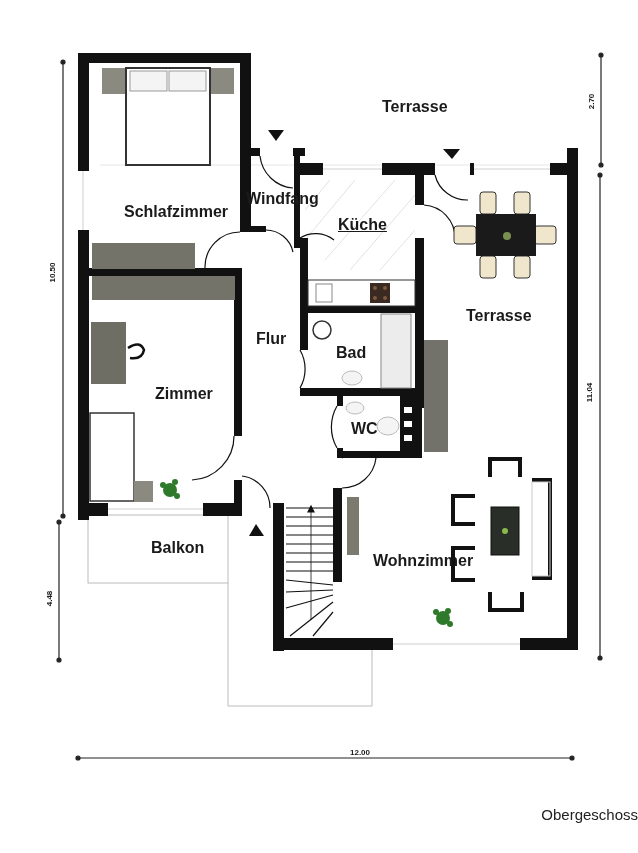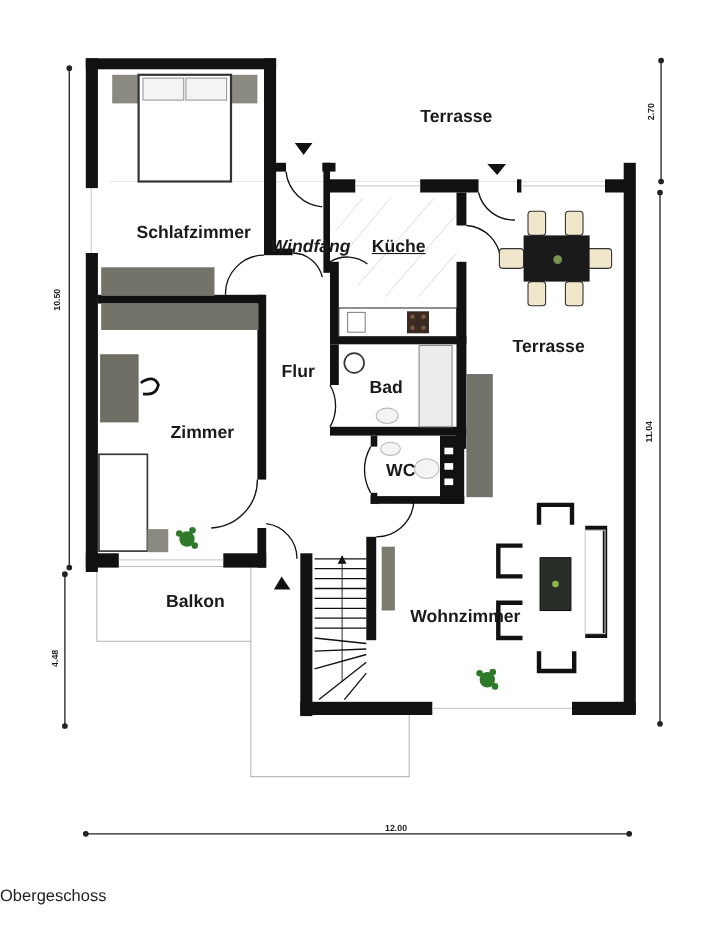--- a/index.html
+++ b/index.html
@@ -1,21 +1,21 @@
 <!DOCTYPE html>
 <html><head>
 <meta charset="utf-8">
 <style>
   html, body { margin: 0; padding: 0; background: #ffffff; }
   body { width: 638px; height: 853px; position: relative; overflow: hidden; font-family: "Liberation Sans", sans-serif; }
   #plan { position: absolute; left: 0; top: 0; width: 638px; height: 853px; }
   .room-label { position: absolute; font-family: "Liberation Sans", sans-serif; font-weight: bold; font-size: 16px; color: #1a1a1a; white-space: nowrap; }
   .dim-label { position: absolute; font-family: "Liberation Sans", sans-serif; font-weight: bold; font-size: 8px; color: #1a1a1a; white-space: nowrap; }
   .dim-v { transform: rotate(-90deg); transform-origin: center; }
-  .caption { position: absolute; left: 0; width: 638px; top: 806px; text-align: left; font-family: "Liberation Sans", sans-serif; font-size: 15px; color: #222; }
+  .caption { position: absolute; left: 0; width: 638px; top: 806px; text-align: right; font-family: "Liberation Sans", sans-serif; font-size: 15px; color: #222; }
 </style>
 </head>
 <body>
 
 <svg id="plan" viewBox="0 0 638 853" xmlns="http://www.w3.org/2000/svg">
 
   <g fill="none" stroke="#bbbbbb" stroke-width="1">
     <rect x="88" y="515" width="140" height="68"></rect>
     <polyline points="228,583 228,706 372,706 372,650"></polyline>
     <line x1="100" y1="165" x2="575" y2="165" stroke="#e6e6e6"></line>
@@ -212,21 +212,21 @@
       <circle cx="600" cy="175" r="2"></circle>
       <circle cx="600" cy="658" r="2"></circle>
     <line x1="78" y1="758" x2="572" y2="758"></line>
       <circle cx="78" cy="758" r="2"></circle>
       <circle cx="572" cy="758" r="2"></circle>
   </g>
 </svg>
 
 <div class="room-label" style="left:382px;top:98px;">Terrasse</div>
 <div class="room-label" style="left:124px;top:203px;text-align:right;">Schlafzimmer</div>
-<div class="room-label" style="left:246px;top:216px;font-style:italic;">Windfang</div>
+<div class="room-label" style="left:246px;top:190px;">Windfang</div>
 <div class="room-label" style="left:338px;top:216px;text-decoration:underline;">Küche</div>
 <div class="room-label" style="left:466px;top:307px;">Terrasse</div>
 <div class="room-label" style="left:256px;top:330px;">Flur</div>
 <div class="room-label" style="left:336px;top:344px;">Bad</div>
 <div class="room-label" style="left:155px;top:385px;">Zimmer</div>
 <div class="room-label" style="left:351px;top:420px;">WC</div>
 <div class="room-label" style="left:373px;top:508px;margin-top:44px;">Wohnzimmer</div>
 <div class="room-label" style="left:151px;top:539px;">Balkon</div>
 
 <div class="dim-label dim-v" style="left:42px;top:268px;">10.50</div>

